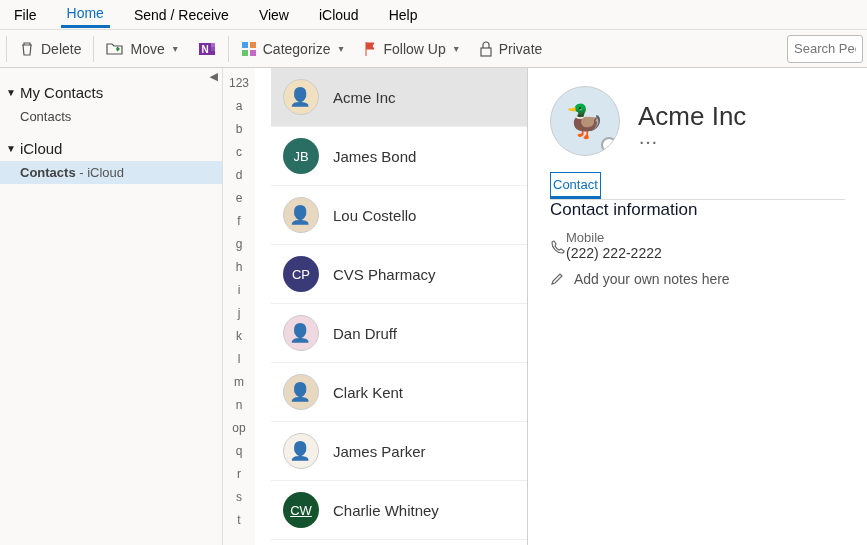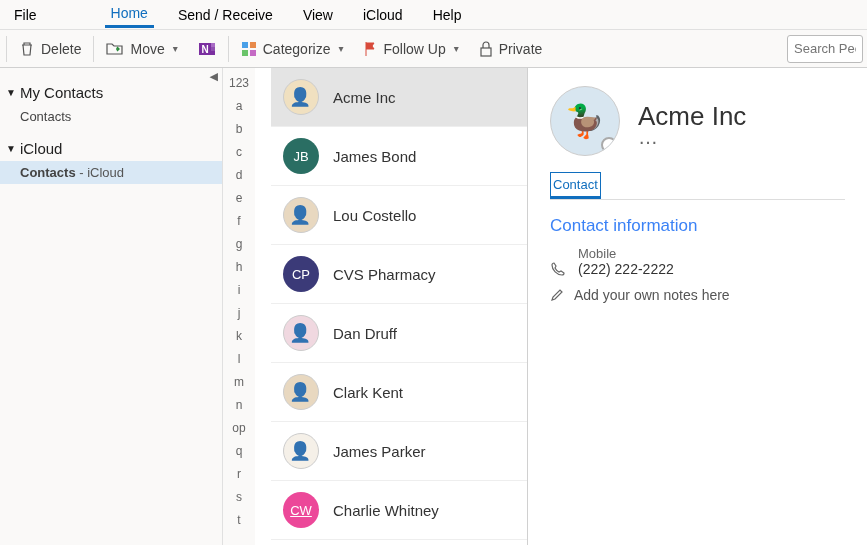--- a/index.html
+++ b/index.html
@@ -1,21 +1,21 @@
 <!DOCTYPE html>
 <html><head>
 <meta charset="utf-8">
 <style>
 * { margin: 0; padding: 0; box-sizing: border-box; font-family: "Segoe UI", Arial, sans-serif; }
 body { width: 867px; height: 545px; overflow: hidden; background: #fff; font-size: 14px; color: #333; }
 
 
 .tabbar { display: flex; align-items: center; height: 30px; border-bottom: 1px solid #e0e0e0; padding-left: 8px; gap: 18px; background: #faf9f8; }
 .tab { padding: 4px 6px; cursor: pointer; font-size: 14px; color: #000000; }
-.tab.active { color: #106ebe; border-bottom: 3px solid #106ebe; font-weight: 400; margin-left: 44px; }
+.tab.active { color: #106ebe; border-bottom: 3px solid #106ebe; font-weight: 400; }
 
 
 .toolbar { display: flex; align-items: center; height: 38px; background: #faf9f8; border-bottom: 1px solid #d0d0d0; padding: 0 4px; }
 .tbtn { display: flex; align-items: center; gap: 6px; padding: 0 10px; height: 38px; cursor: pointer; color: #444; }
 .sep { width: 1px; height: 26px; background: #d8d8d8; margin: 0 2px; }
 .chev { font-size: 10px; color: #666; margin-left: 2px; }
 .search { margin-left: auto; width: 76px; height: 28px; border: 1px solid #bbb; border-radius: 3px; padding: 0 6px; font-size: 13px; background: #fff; }
 
 
 .main { display: flex; height: calc(545px - 30px - 38px); }
@@ -39,22 +39,22 @@
 .cname { font-size: 15px; color: #333; }
 
 .detail { flex: 1; padding: 18px 22px; overflow: hidden; }
 .detail-head { display: flex; align-items: center; gap: 18px; }
 .big-avatar { width: 70px; height: 70px; border-radius: 50%; background: #d8e6f0; position: relative; overflow: hidden; border: 1px solid #ccc; display:flex; align-items:center; justify-content:center; font-size:32px;}
 .presence { position: absolute; bottom: 2px; right: 2px; width: 16px; height: 16px; border-radius: 50%; background: #fff; border: 2px solid #aaa; }
 .detail-title { font-size: 26px; font-weight: 400; color: #333; }
 .detail-sub { font-size: 20px; color: #666; line-height: 10px; }
 .tabs2 { margin-top: 16px; border-bottom: 1px solid #ddd; }
 .tab2 { display: inline-block; padding: 4px 2px; font-size: 13px; color: #106ebe; border: 1px solid #106ebe; border-bottom: 3px solid #106ebe; cursor: pointer; }
-.section-h { margin-top: 16px; font-size: 17px; color: #3b82f6; }
-.info-row { display: flex; gap: 12px; margin-top: 10px; align-items: flex-end; }
+.section-h { margin-top: 0; font-size: 17px; color: #0f172a; }
+.info-row { display: flex; margin-top: 10px; align-items: center; }
 .info-ico { color: #666; margin-top: 2px; }
 .info-label { font-size: 13px; color: #666; }
 .info-val { font-size: 14px; color: #333; }
 .notes-h { margin-top: 36px; font-size: 15px; color: #555; }
 .notes-row { display: flex; gap: 10px; margin-top: 10px; align-items: center; color: #555; font-size: 14px; }
 svg { display: block; }
 </style>
 </head>
 <body>
 
@@ -201,21 +201,21 @@
         </div>
         <div class="contact">
           <div class="avatar img" style="background: rgb(232, 216, 192);"></div>
           <div class="cname">Clark Kent</div>
         </div>
         <div class="contact">
           <div class="avatar img" style="background: rgb(245, 240, 232);"></div>
           <div class="cname">James Parker</div>
         </div>
         <div class="contact">
-          <div class="avatar" style="background: #ec4899; text-decoration: underline;">CW</div>
+          <div class="avatar" style="background: #14532d; text-decoration: underline;">CW</div>
           <div class="cname">Charlie Whitney</div>
         </div>
       </div>
   </div>
 
   <div class="detail">
     <div class="detail-head">
       <div class="big-avatar">🦆<div class="presence"></div></div>
       <div>
         <div class="detail-title">Acme Inc</div>

